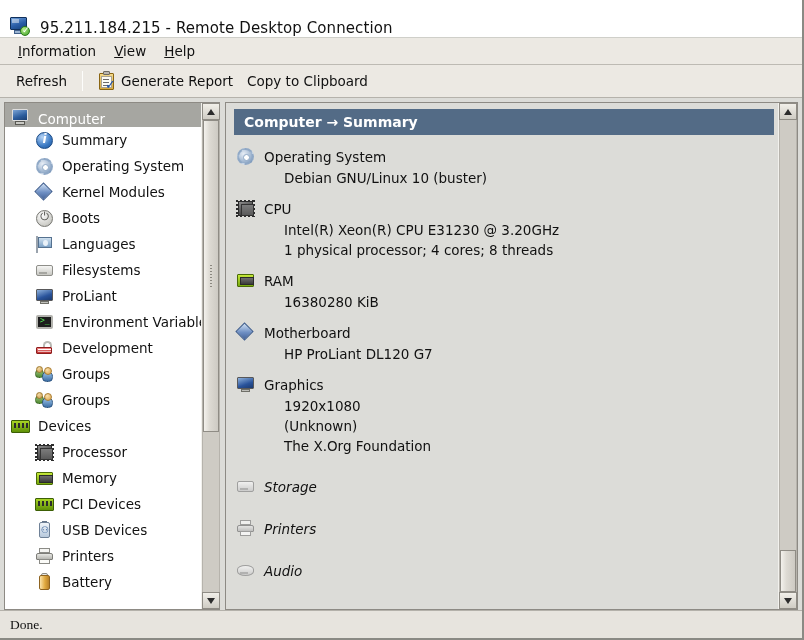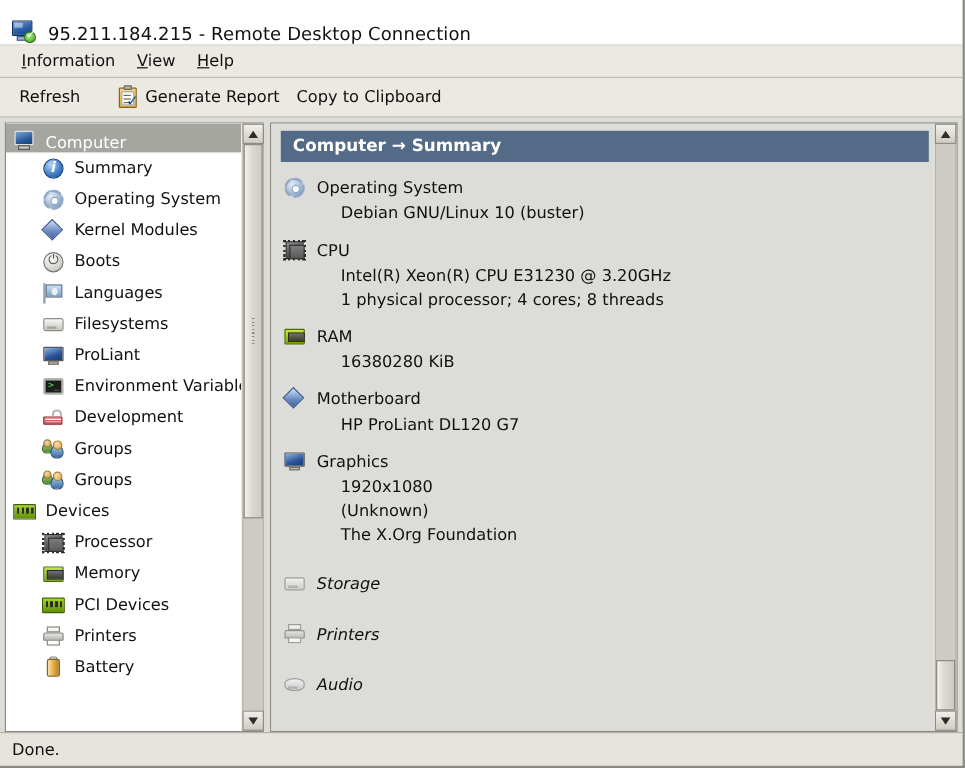--- a/index.html
+++ b/index.html
@@ -442,20 +442,21 @@
 
   
   #statusbar {
     height: 28px; flex: 0 0 28px;
     background: #e7e4de;
     border-top: 1px solid #b4b1aa;
     display: flex; align-items: center;
     padding-left: 10px;
     font-size: 13.5px;
     color: #111;
+    font-family: Liberation Serif, serif;
   }
 </style>
 </head>
 <body>
 
 <div id="window">
 
   <div id="titlebar">
     <span class="rdp-ico">
       <span class="mon"></span>
@@ -596,20 +597,27 @@
               </span>
               <span class="lbl">Memory</span>
             </div>
             <div class="tree-row child">
               <span class="ic ic-board">
                 <span class="b"></span>
               </span>
               <span class="lbl">PCI Devices</span>
             </div>
             <div class="tree-row child">
+              <span class="ic ic-usb">
+                <span class="tip"></span>
+                <span class="c"></span>
+              </span>
+              <span class="lbl">USB Devices</span>
+            </div>
+            <div class="tree-row child">
               <span class="ic ic-printer">
                 <span class="top"></span>
                 <span class="mid"></span>
                 <span class="out"></span>
               </span>
               <span class="lbl">Printers</span>
             </div>
             <div class="tree-row child">
               <span class="ic ic-battery">
                 <span class="cap"></span>

